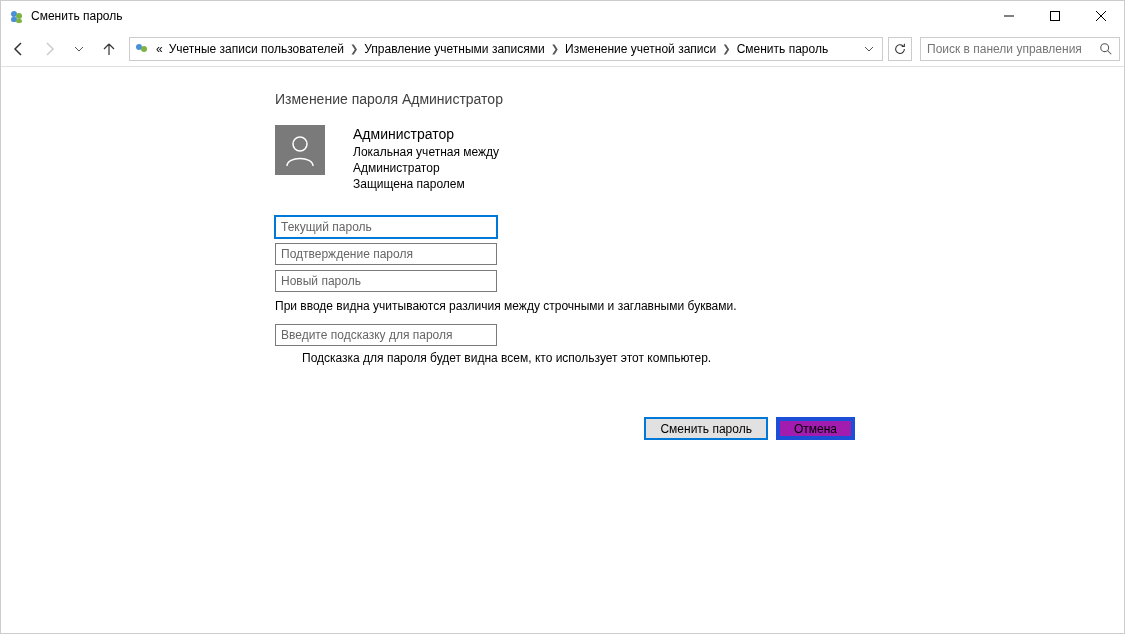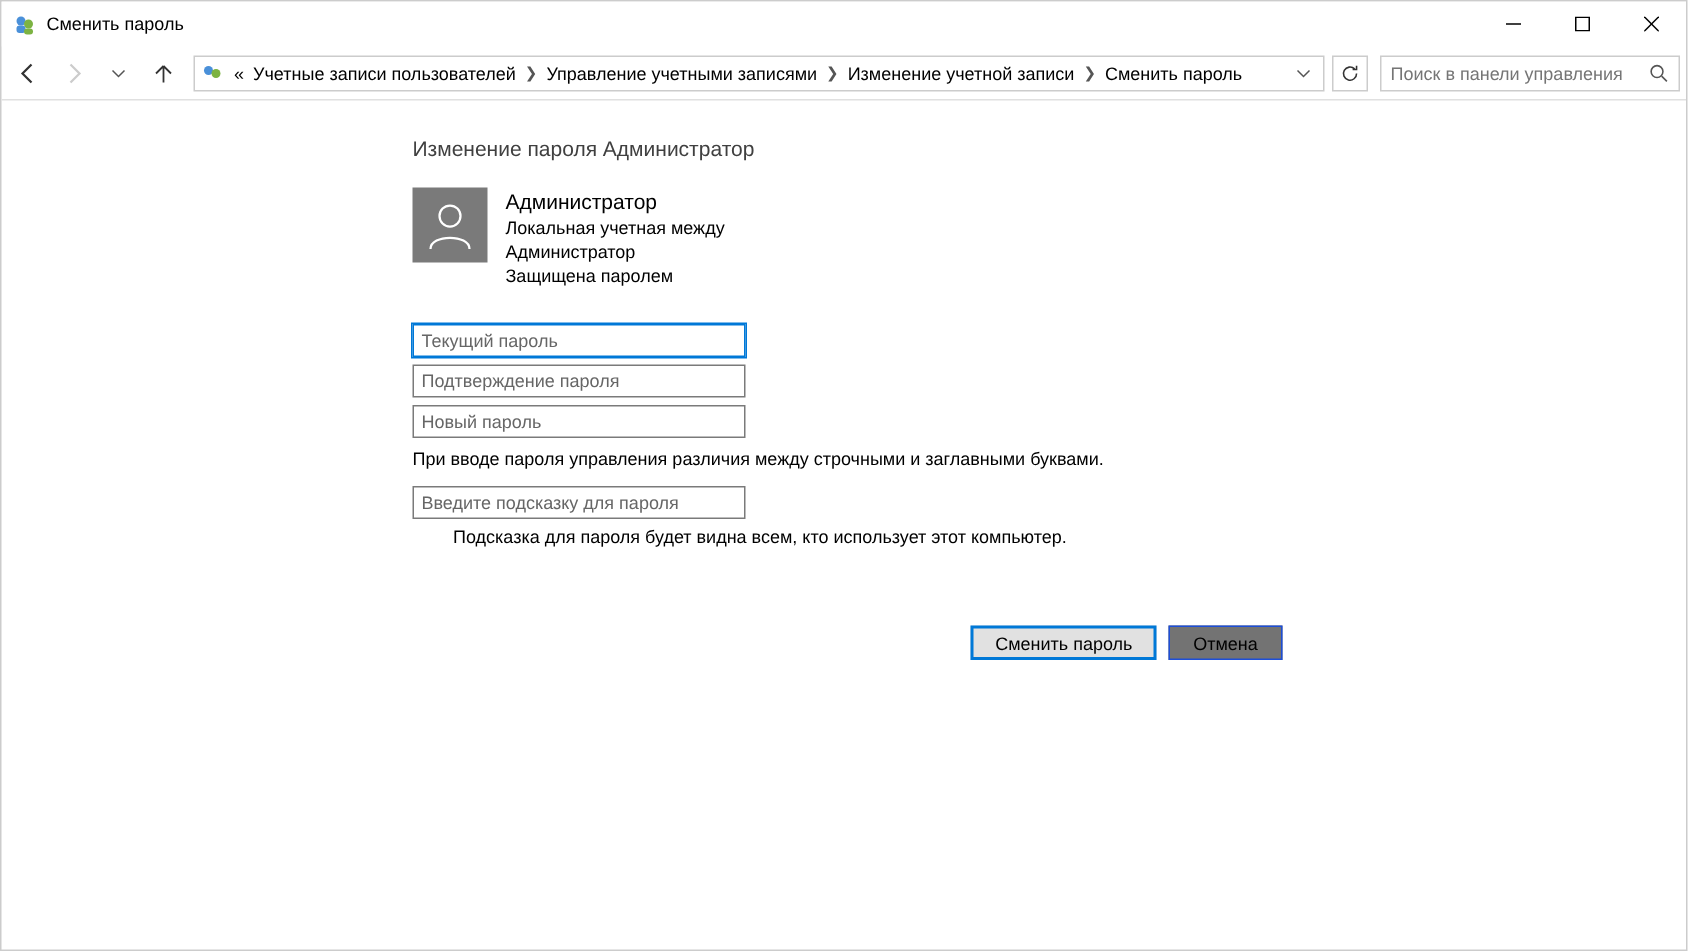--- a/index.html
+++ b/index.html
@@ -21,33 +21,33 @@
 .addr-sep { color: #555; font-size: 10px; }
 .addr-dd { color: #555; font-size: 10px; padding: 0 4px; }
 .refresh-btn { width: 24px; height: 24px; border: 1px solid #ccc; display: flex; align-items: center; justify-content: center; margin-left: -1px; }
 .searchbox { width: 200px; height: 24px; border: 1px solid #ccc; display: flex; align-items: center; padding: 0 6px; margin-left: 6px; }
 .searchbox input { border: none; outline: none; flex: 1; font-size: 12px; color: #666; background: transparent; }
 .search-icon { color: #555; }
 
 .content { padding: 24px 0 0 274px; }
 .page-heading { color: #404040; font-size: 14px; font-weight: normal; margin-bottom: 18px; }
 
-.account-block { display: flex; gap: 12px; margin-bottom: 24px; }
+.account-block { display: flex; gap: 28px; margin-bottom: 24px; }
 .avatar { width: 50px; height: 50px; background: #7a7a7a; display: flex; align-items: center; justify-content: center; }
 .account-info { font-size: 12px; line-height: 1.35; }
 .account-name { font-size: 14px; }
 
 .form-stack { display: flex; flex-direction: column; gap: 5px; width: 560px; }
 .pw-input { width: 222px; height: 22px; border: 1px solid #7a7a7a; padding: 0 5px; font-size: 12px; outline: none; }
 .pw-input.focused { border: 1px solid #0078d7; box-shadow: 0 0 0 1px #0078d7; }
 .pw-input::placeholder { color: #666; }
 .note-text { font-size: 12px; margin-top: 2px; margin-bottom: 6px; }
 
 .button-row { display: flex; justify-content: flex-end; gap: 8px; width: 580px; margin-top: 46px; }
-.dlg-btn { min-width: 76px; height: 23px; padding: 0 14px; font-size: 12px; border: 1px solid #1d4ed8; background: #737373; cursor: default; }
+.dlg-btn { min-width: 76px; height: 23px; padding: 0 14px; font-size: 12px; border: 4px solid #1d4ed8; background: #a21caf; cursor: default; }
 .dlg-btn.primary { border: 2px solid #0078d7; background: #e1e1e1; }
 
 svg { display: block; }
 </style>
 </head>
 <body>
 
 <div class="titlebar">
   <span class="titlebar-icon">
     <svg width="16" height="16" viewBox="0 0 16 16">
@@ -156,21 +156,21 @@
       <div>Локальная учетная между</div>
       <div>Администратор</div>
       <div>Защищена паролем</div>
     </div>
   </div>
 
   <div class="form-stack">
     <input class="pw-input focused" type="password" placeholder="Текущий пароль" style="">
     <input class="pw-input" type="password" placeholder="Подтверждение пароля" style="">
     <input class="pw-input" type="password" placeholder="Новый пароль" style="">
-    <div class="note-text">При вводе пароля управления различия между строчными и заглавными буквами.</div>
+    <div class="note-text">При вводе видна учитываются различия между строчными и заглавными буквами.</div>
     <input class="pw-input" type="text" placeholder="Введите подсказку для пароля" style="">
     <div class="note-text" style="margin-top:0;margin-left:27px;">Подсказка для пароля будет видна всем, кто использует этот компьютер.</div>
   </div>
 
   <div class="button-row">
     <button class="dlg-btn primary">Сменить пароль</button>
     <button class="dlg-btn">Отмена</button>
   </div>
 </div>
 

